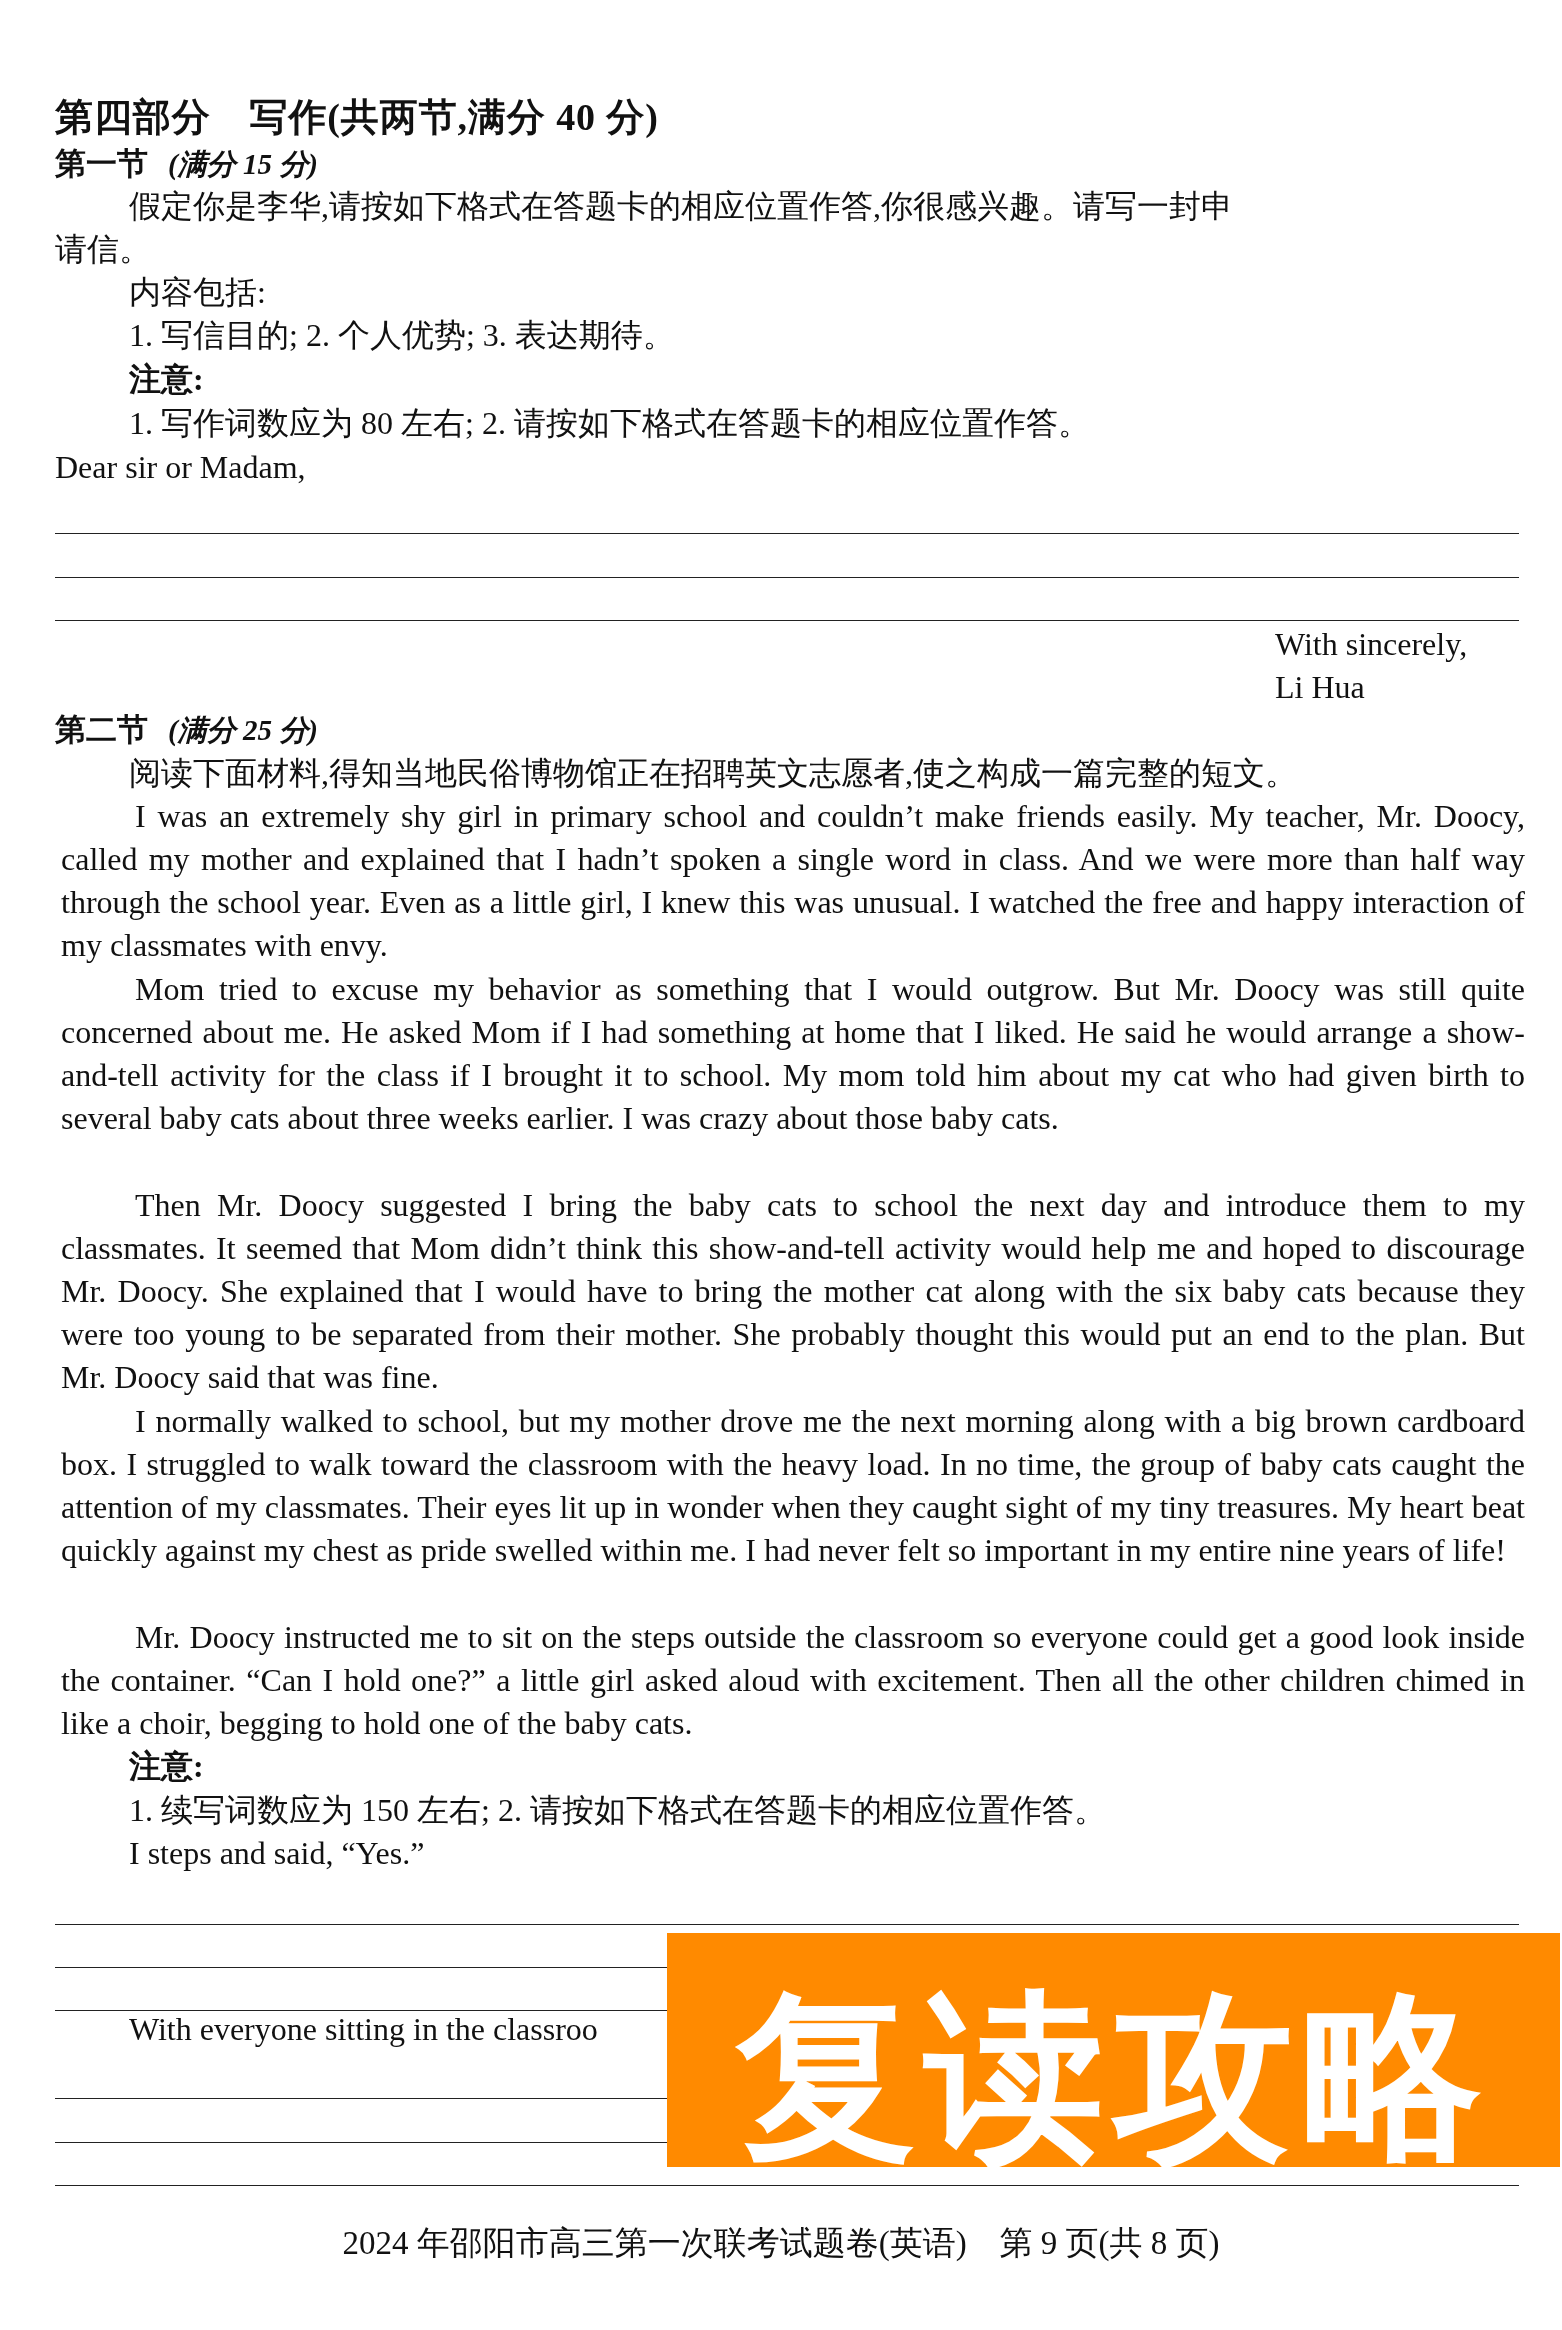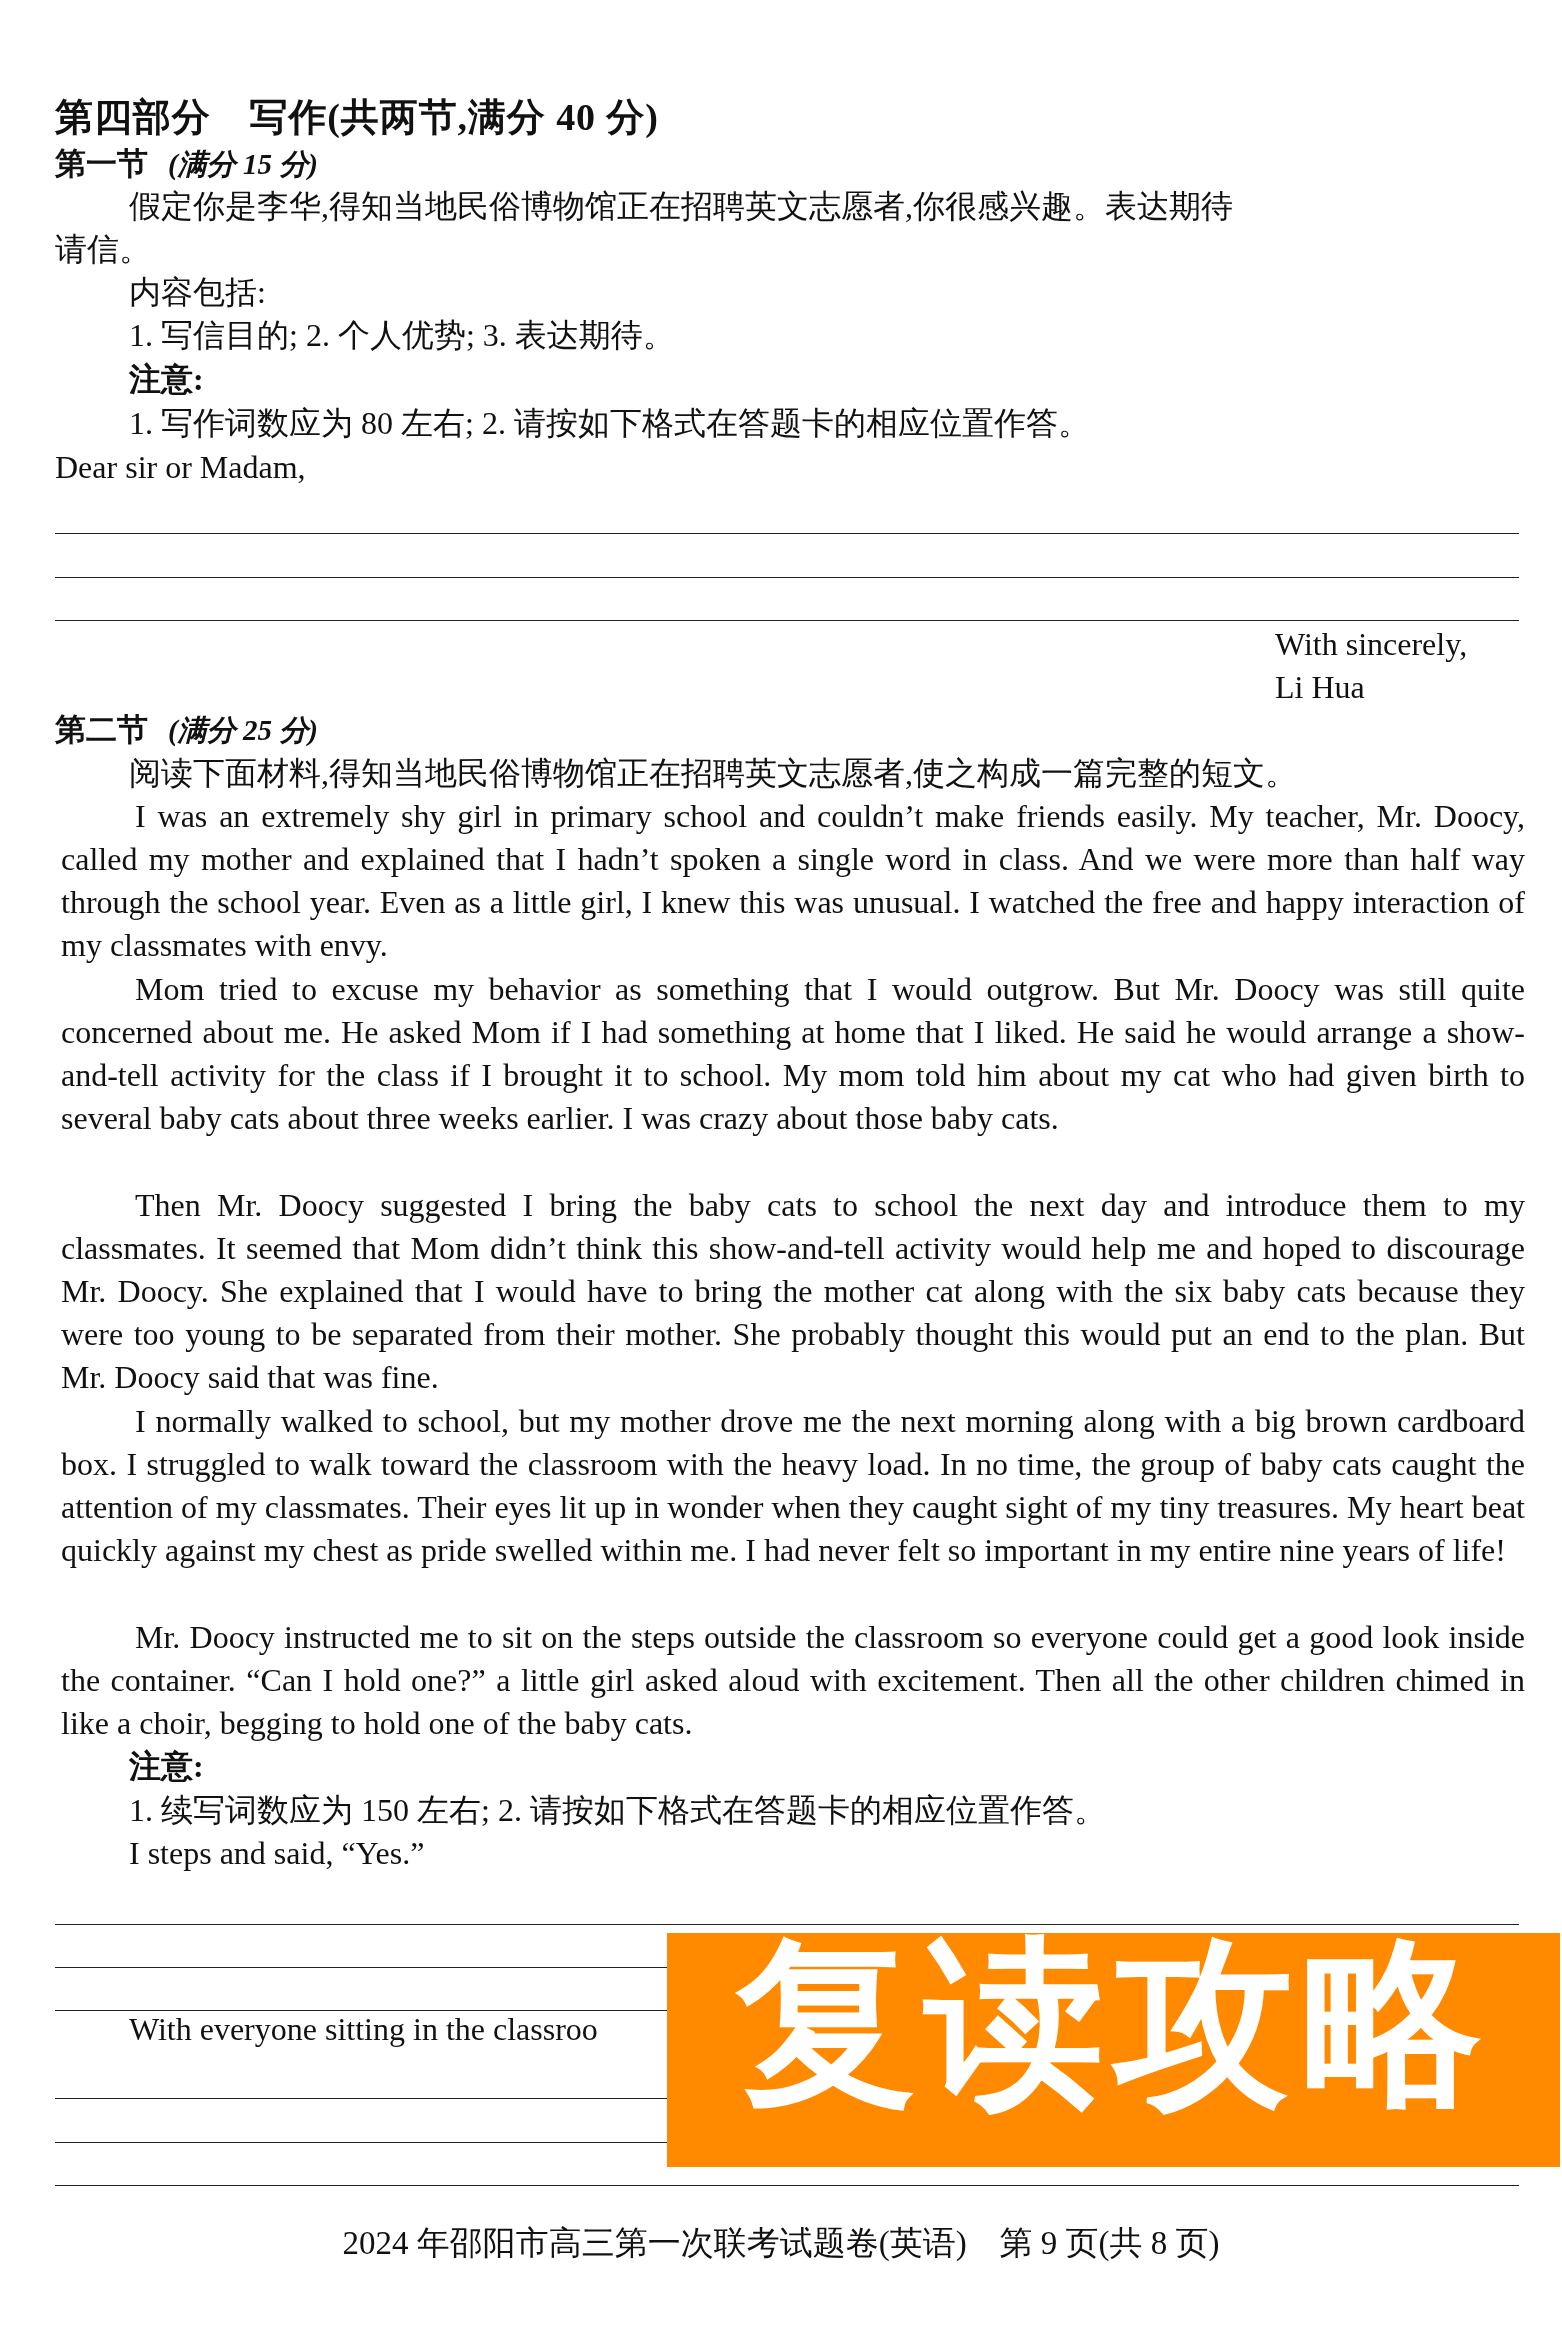--- a/index.html
+++ b/index.html
@@ -10,35 +10,35 @@
   .sec { left:55px; font-size:31px; font-weight:bold; }
   .sec .sub { font-weight:bold; font-style:italic; font-size:29px;margin-left:20px; }
   .p { font-size:32px; line-height:43px; }
   .indent { left:129px; }
   .full { left:55px; width:1464px; }
   .just { text-align:justify; text-align-last:left;margin-left:6px; }
   .bold { font-weight:bold; }
   .rule { position:absolute; left:55px; width:1464px; height:0; border-top:1.7px solid #222; }
   .rule.short { width:612px; }
   .overlay { position:absolute; left:667px; top:1933px; width:893px; height:234px;
-             background:#ff8a00; display:flex; align-items:flex-start; justify-content:center; }
+             background:#ff8a00; display:flex; align-items:flex-end; justify-content:center; }
   .overlay span { color:#ffffff; font-family:"DejaVu Sans","Liberation Sans",sans-serif;
                   font-size:180px; font-weight:bold; letter-spacing:8.6px; line-height:1; }
   .footer { left:0; width:1562px; top:2221px; text-align:center; font-size:33px; }
   .sign { left:1275px; font-size:32px; }
 </style>
 </head>
 <body>
 
 <div class="abs h1">第四部分　写作(共两节,满分 40 分)</div>
 
 <div class="abs sec" style="top:143px;">
   <span>第一节</span><span class="sub">(满分 15 分)</span>
 </div>
-<div class="abs p indent" style="top:185px;">假定你是李华,得知当地民俗博物馆正在招聘英文志愿者,你很感兴趣。表达期待</div>
+<div class="abs p indent" style="top:185px;">假定你是李华,请按如下格式在答题卡的相应位置作答,你很感兴趣。请写一封申</div>
 <div class="abs p" style="left:55px; top:228px;">请信。</div>
 <div class="abs p indent" style="top:271px;">内容包括:</div>
 <div class="abs p indent" style="top:314px;">1. 写信目的; 2. 个人优势; 3. 表达期待。</div>
 <div class="abs p indent bold" style="top:358px;">注意:</div>
 <div class="abs p indent" style="top:402px;">1. 写作词数应为 80 左右; 2. 请按如下格式在答题卡的相应位置作答。</div>
 <div class="abs p" style="left:55px; top:446px;">Dear sir or Madam,</div>
 
 <div class="rule" style="top:533px;"></div>
 <div class="rule" style="top:577px;"></div>
 <div class="rule" style="top:620px;"></div>

